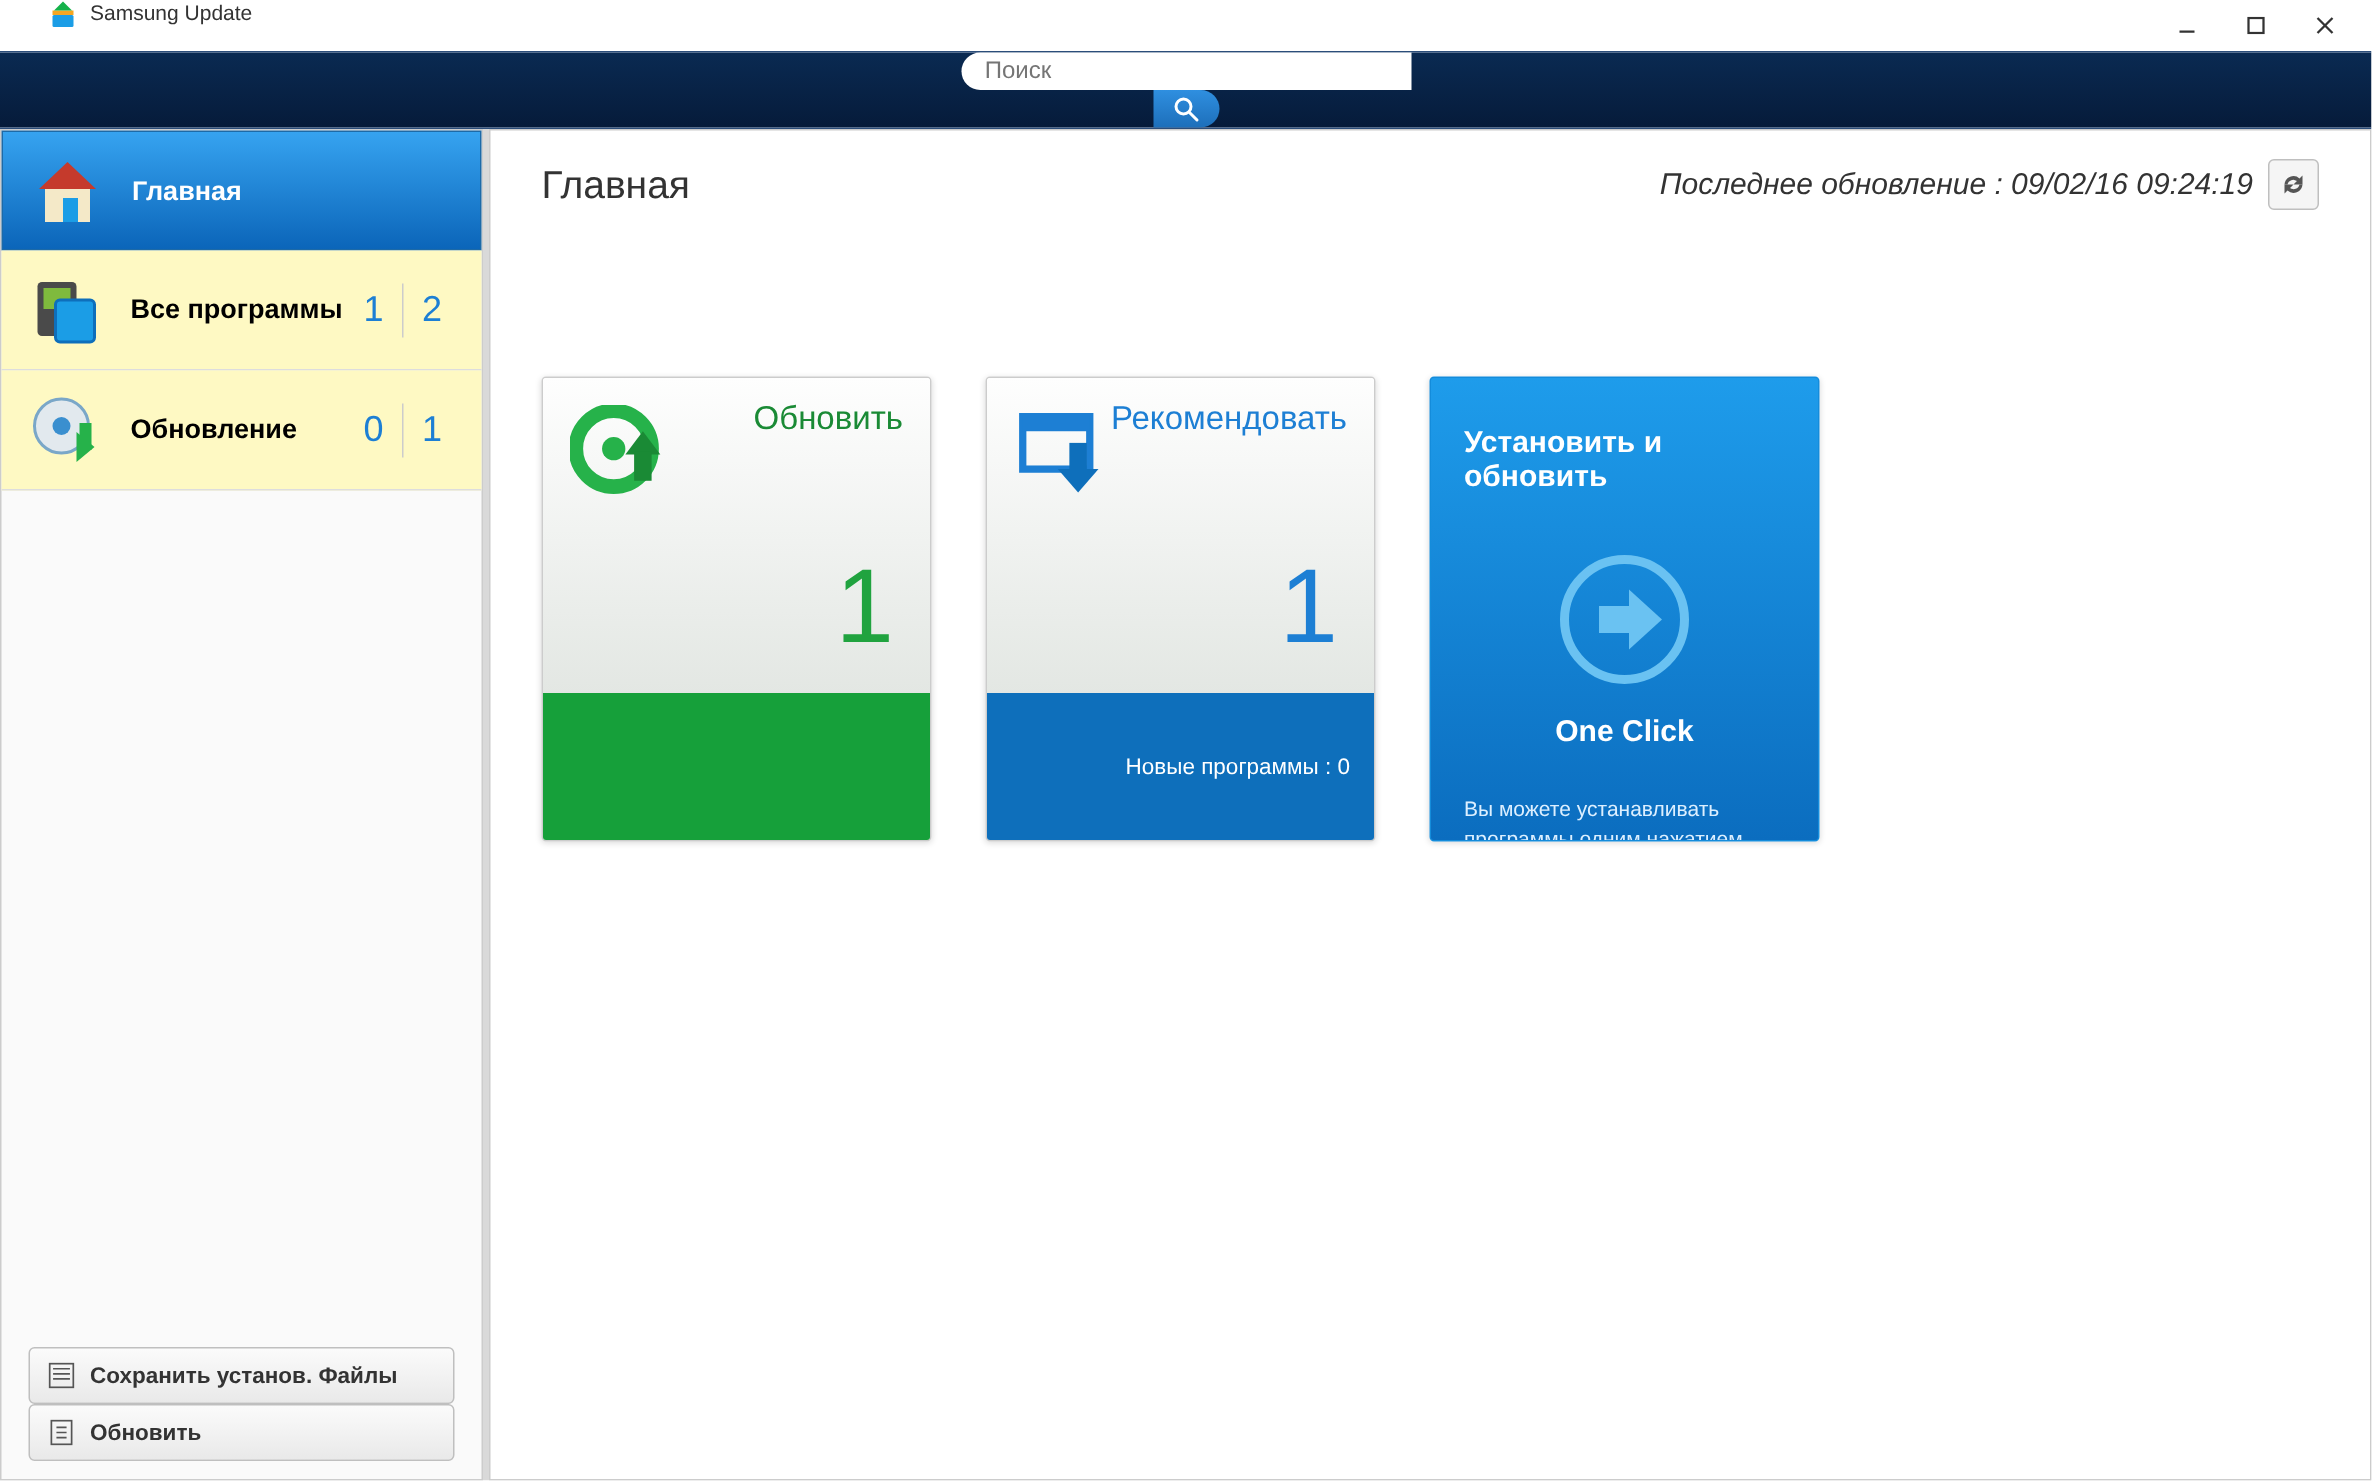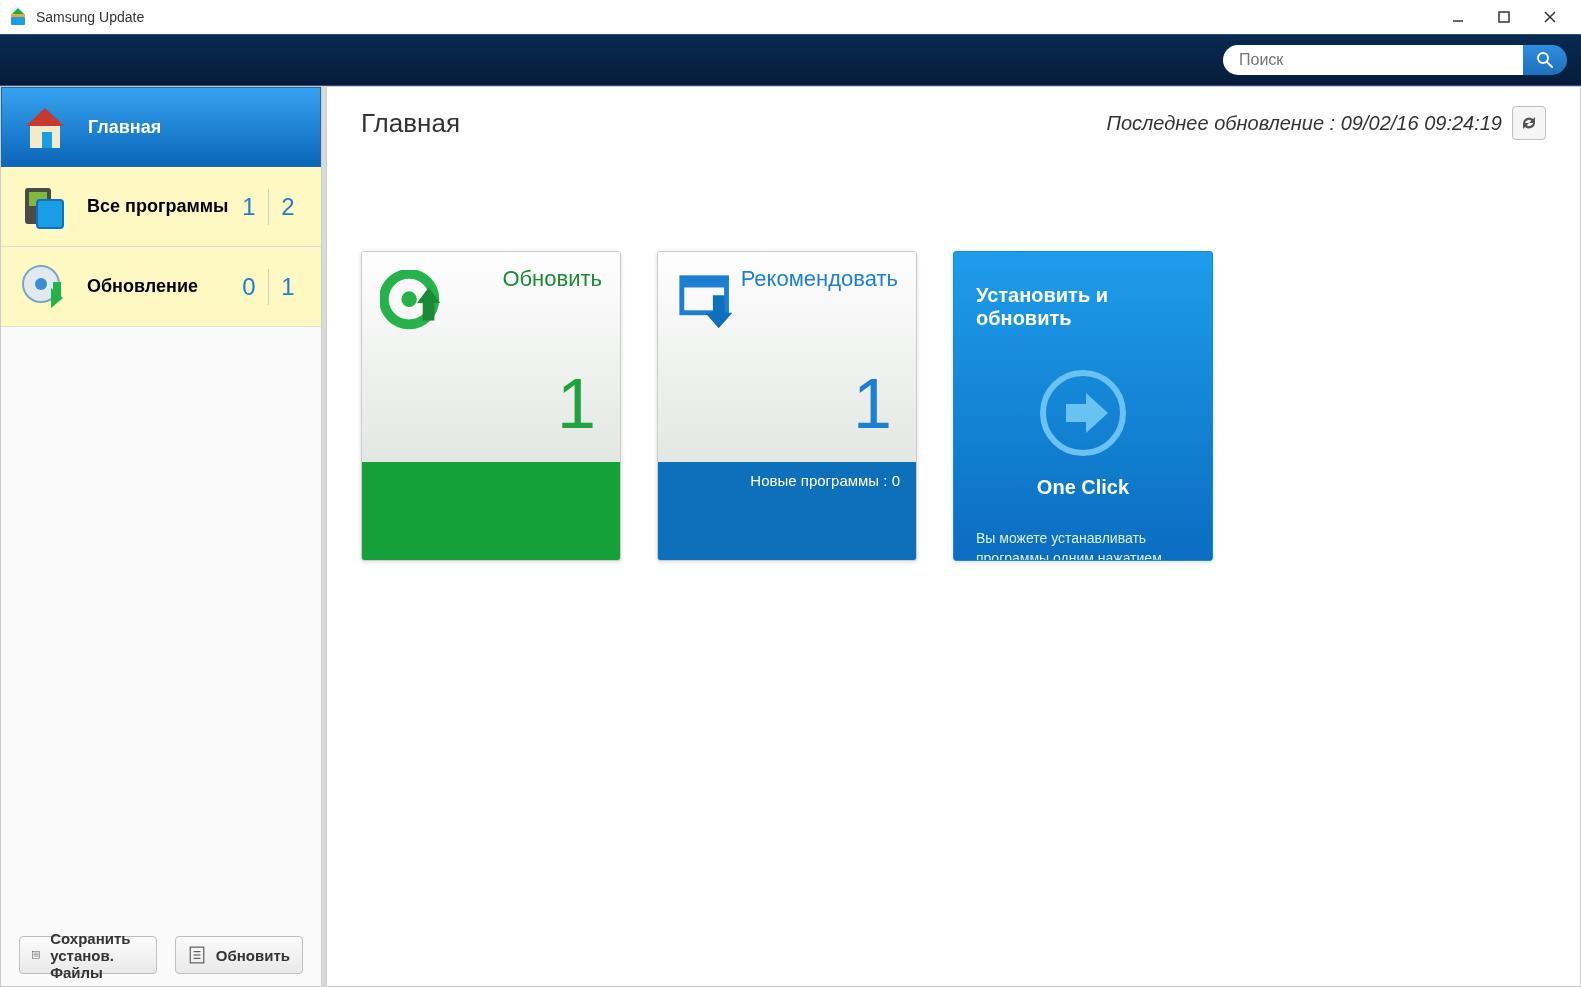--- a/index.html
+++ b/index.html
@@ -1,48 +1,48 @@
 <!DOCTYPE html>
 <html><head>
 <meta charset="utf-8">
 <style>
 * { margin:0; padding:0; box-sizing:border-box; font-family: "Segoe UI", Tahoma, sans-serif; }
 body { width:1581px; height:987px; background:#fff; display:flex; flex-direction:column; overflow:hidden; }
-.titlebar { height:34px; background:#fff; display:flex; align-items:center; padding:0 8px; font-size:14px; color:#333; }
+.titlebar { height:34px; background:#fff; display:flex; padding:0 8px; font-size:14px; color:#333;margin-left:24px; }
 .titlebar .app-icon { width:20px; height:20px; margin-right:8px; }
 .titlebar .spacer { flex:1; }
 .titlebar .win-btn { width:46px; height:34px; display:flex; align-items:center; justify-content:center; cursor:pointer; }
-.searchband { height:52px; background:linear-gradient(#0a2a52,#061b3a); display:flex; align-items:center; justify-content:flex-end; padding:0 14px; border-top:1px solid #2b4d7a; border-bottom:1px solid #2b4d7a; }
+.searchband { height:52px; background:linear-gradient(#0a2a52,#061b3a); display:flex; align-items:center; justify-content:flex-end; padding:0 14px; border-top:1px solid #2b4d7a; border-bottom:1px solid #2b4d7a;flex-direction:column; }
 .searchbox { width:300px; height:30px; background:#fff; border-radius:17px 0 0 17px; padding:0 16px; font-size:16px; color:#777; border:none; outline:none; }
 .searchbtn { width:44px; height:30px; background:linear-gradient(#2f8fe0,#1d6fba); border-radius:0 17px 17px 0; display:flex; align-items:center; justify-content:center; cursor:pointer; }
 .layout { flex:1; display:flex; background:#d9d9d9; }
 .sidebar { width:322px; background:#fafafa; border:1px solid #ccc; display:flex; flex-direction:column; }
 .navlist { flex:1; }
 .navitem { height:80px; display:flex; align-items:center; padding:0 18px; border-bottom:1px solid #ddd; cursor:pointer; background:#fef9c3; }
 .navitem.active { background:linear-gradient(#36a3f0,#0b65b9); color:#fff; border:1px solid #1d6aa7; }
 .navitem .nav-icon { width:50px; height:50px; margin-right:18px; display:flex; align-items:center; justify-content:center; }
 .navitem .label { flex:1; font-size:18px; font-weight:600; }
 .navitem .num1 { width:30px; text-align:center; font-size:24px; font-weight:300; color:#1d7fd4; }
 .navitem .divider { width:1px; height:36px; background:#ccc; margin:0 4px; }
 .navitem .num2 { width:30px; text-align:center; font-size:24px; font-weight:300; color:#1d7fd4; }
-.bottom-buttons { padding:12px 18px; display:flex; gap:18px; }
+.bottom-buttons { padding:12px 18px; display:flex; flex-direction:column; gap:0; }
 .bbtn { height:38px; background:linear-gradient(#fbfbfb,#e9e9e9); border:1px solid #bfbfbf; border-radius:4px; display:flex; align-items:center; padding:0 12px; font-size:15px; font-weight:600; color:#333; cursor:pointer; }
 .bbtn .bicon { width:18px; height:18px; margin-right:10px; display:flex; align-items:center; justify-content:center; }
 .main { flex:1; background:#fff; border:1px solid #ccc; margin-left:4px; display:flex; flex-direction:column; }
 .mainhead { height:72px; display:flex; align-items:center; padding:0 34px; }
 .page-title { font-size:26px; color:#333; }
 .lastupdate { font-size:20px; color:#333;font-style:italic; }
 .refreshbtn { width:34px; height:34px; margin-left:10px; border:1px solid #bfbfbf; border-radius:4px; display:flex; align-items:center; justify-content:center; cursor:pointer; background:#f5f5f5; }
 .cards { display:flex; gap:36px; padding:92px 0 0 34px; }
 .card { width:260px; height:310px; border:1px solid #ccc; border-radius:3px; box-shadow:0 1px 4px rgba(0,0,0,0.15); display:flex; flex-direction:column; overflow:hidden; cursor:pointer; }
 .card-top { flex:7; background:linear-gradient(#fefefe,#e3e7e3); position:relative; padding:14px; }
 .card-top .ctitle { position:absolute; top:14px; right:18px; font-size:22px; }
 .card-top .cnum { position:absolute; bottom:18px; right:24px; font-size:70px; font-weight:300; }
 .card-top .cicon { position:absolute; top:18px; left:18px; width:68px; height:68px; }
-.card-bottom { flex:3; display:flex; align-items:flex-start; justify-content:flex-end; padding:10px 16px; font-size:15px; color:#fff; }
+.card-bottom { flex:3; display:flex; align-items:center; justify-content:flex-end; padding:10px 16px; font-size:15px; color:#fff; }
 .card.green .ctitle { color:#1a8a35; }
 .card.green .cnum { color:#20a33f; }
 .card.green .card-bottom { background:#16a03a; }
 .card.blue .ctitle { color:#1d7fd4; }
 .card.blue .cnum { color:#1d7fd4; }
 .card.blue .card-bottom { background:#0e6fbb; }
 .card.action { background:linear-gradient(#1e9ceb,#0b6dbf); border:1px solid #148cdb; color:#fff; display:flex; flex-direction:column; align-items:center; padding:20px 22px; justify-content:flex-start; }
 .card.action .atitle { font-size:20px; font-weight:600; margin-top:12px; text-align:left; }
 .card.action .oneclick-wrap { margin-top:38px; display:flex; flex-direction:column; align-items:center;}
 .card.action .oneclick { font-size:20px; font-weight:700; margin-top:14px; }

